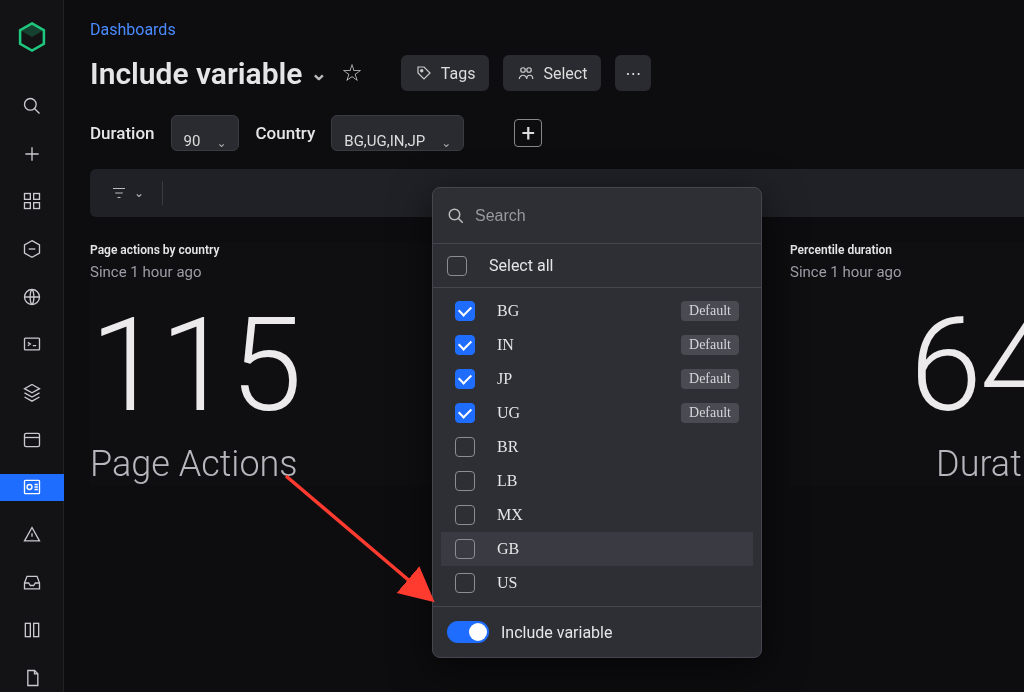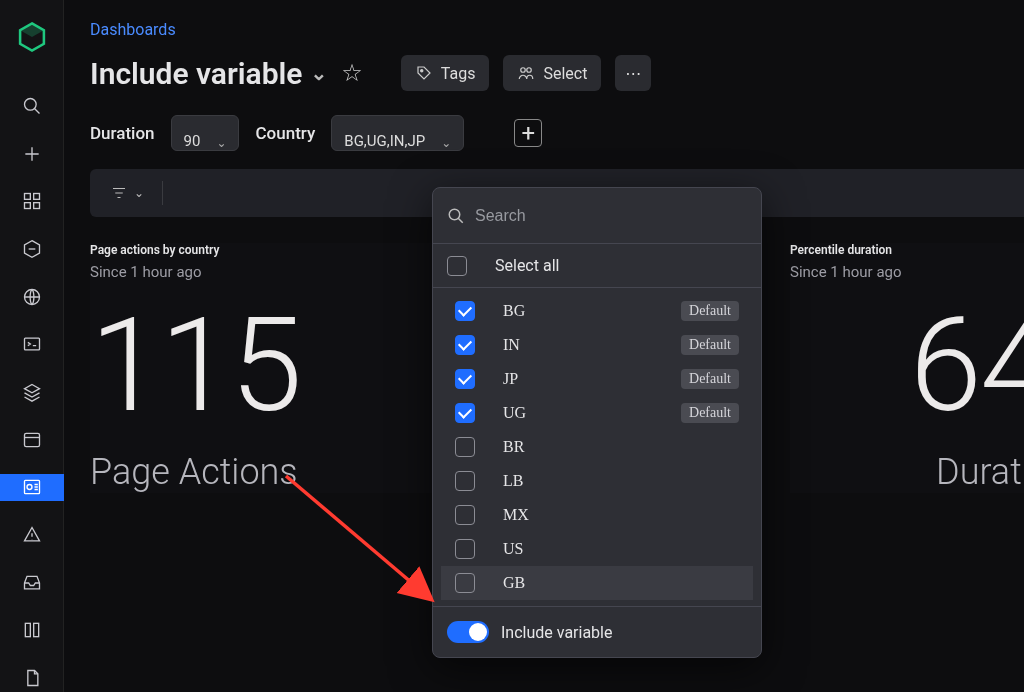--- a/index.html
+++ b/index.html
@@ -37,30 +37,30 @@
   .searchbar .divider { width:1px; height:24px; background:#3a3b40; }
   .searchbar input { flex:1; background:transparent; border:none; outline:none; font-size:16px; color:#ddd; }
   .searchbar input::placeholder { color:#7d7e84; }
 
   
   .cards { display:flex; gap:40px; position:relative; }
   .card { position:relative; background:#0f0f12; }
   .card-title { font-size:12px; font-weight:600; color:#e5e5e7; }
   .card-sub { font-size:15px; color:#9d9da5; margin-top:6px; }
   .bignum { font-size:130px; font-weight:300; color:#eceaea; line-height:1; margin-top:20px; letter-spacing:-2px; }
-  .biglabel { font-size:36px; color:#b6b6bd; margin-top:20px; font-weight:300; }
+  .biglabel { font-size:36px; color:#b6b6bd; margin-top:12px; font-weight:300; }
   .card-more { position:absolute; top:6px; right:-40px; width:36px; height:36px; background:#2a2b30; border-radius:6px; display:flex; align-items:center; justify-content:center; font-size:22px; color:#ccc; cursor:pointer; }
 
   
   .dd { position:absolute; left:368px; top:187px; width:330px; background:#2e2f35; border:1px solid #454650; border-radius:8px; box-shadow:0 10px 40px rgba(0,0,0,0.6); z-index:50; overflow:hidden; }
   .dd-search { display:flex; align-items:center; gap:10px; height:56px; padding:0 14px; border-bottom:1px solid #454650; }
   .dd-search svg { width:18px; height:18px; stroke:#bbb; fill:none; stroke-width:2; }
   .dd-search input { flex:1; background:transparent; border:none; outline:none; font-size:16px; color:#ddd; }
   .dd-search input::placeholder { color:#989aa0; }
-  .dd-row { display:flex; align-items:center; height:34px; padding:0 14px; gap:28px; font-size:16px; cursor:pointer; color:#e5e5e7; }
+  .dd-row { display:flex; align-items:center; height:34px; padding:0 14px; gap:22px; font-size:16px; cursor:pointer; color:#e5e5e7; }
   .dd-row.hl { background:#3a3b42; }
   .dd-selectall { height:44px; border-bottom:1px solid #454650; }
   .dd-body { padding:6px 8px; border-bottom:1px solid #454650;font-family:Liberation Serif, serif; }
   .cb { width:20px; height:20px; border:1.5px solid #8b8c94; border-radius:4px; display:flex; align-items:center; justify-content:center; flex-shrink:0; }
   .cb.on { background:#1f6dff; border-color:#1f6dff; }
   .cb.on::after { content:""; width:10px; height:6px; border-left:2.4px solid #fff; border-bottom:2.4px solid #fff; transform:rotate(-45deg) translate(1px,-1px); }
   .badge { margin-left:auto; font-size:14px; background:#4a4b52; color:#d5d5da; padding:2px 8px; border-radius:4px; }
   .dd-foot { display:flex; align-items:center; gap:12px; height:50px; padding:0 14px; }
   .tog { width:42px; height:22px; background:#1f6dff; border-radius:11px; position:relative; cursor:pointer; }
   .tog::after { content:""; position:absolute; right:2px; top:2px; width:18px; height:18px; background:#fff; border-radius:50%; }
@@ -273,27 +273,27 @@
             <span>BR</span>
           </div>
           <div class="dd-row">
             <div class="cb"></div>
             <span>LB</span>
           </div>
           <div class="dd-row">
             <div class="cb"></div>
             <span>MX</span>
           </div>
+          <div class="dd-row hl">
+            <div class="cb"></div>
+            <span>GB</span>
+          </div>
           <div class="dd-row">
             <div class="cb"></div>
             <span>US</span>
-          </div>
-          <div class="dd-row hl">
-            <div class="cb"></div>
-            <span>GB</span>
           </div>
         </div>
       <div class="dd-foot">
         <div class="tog"></div>
         <span>Include variable</span>
       </div>
     </div>
 
     <svg class="arrow" width="180" height="150">
       <defs>

